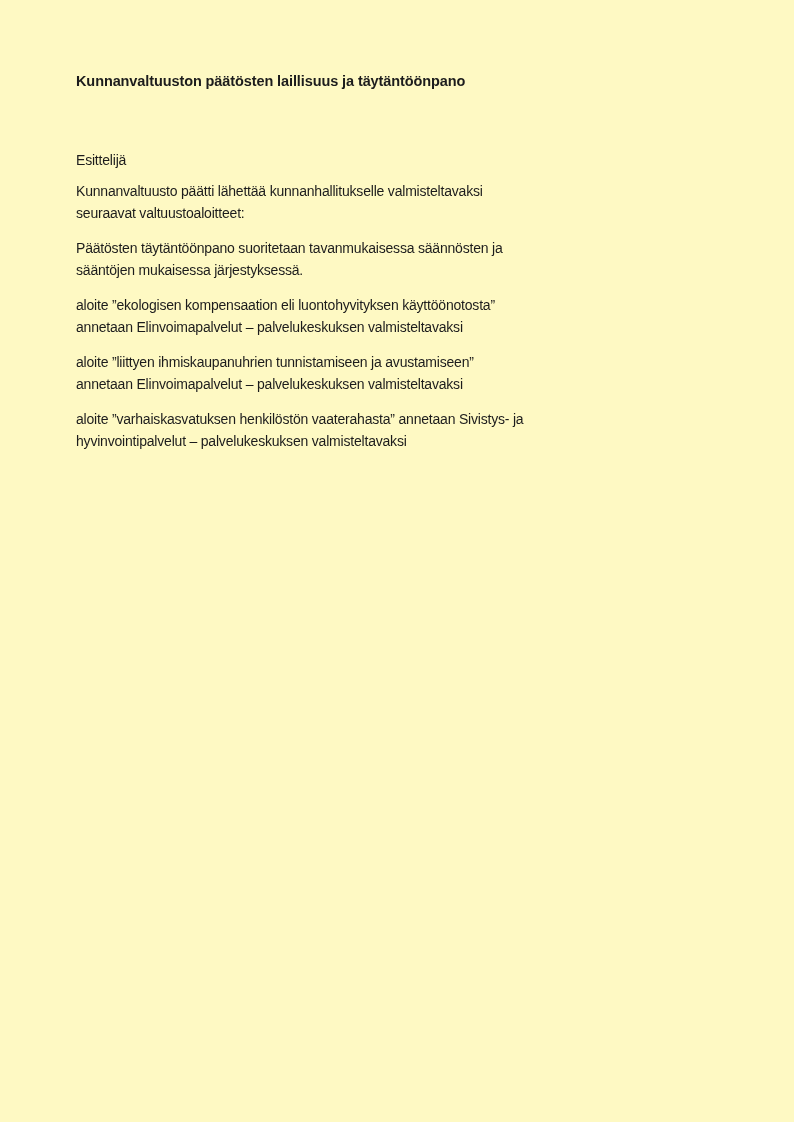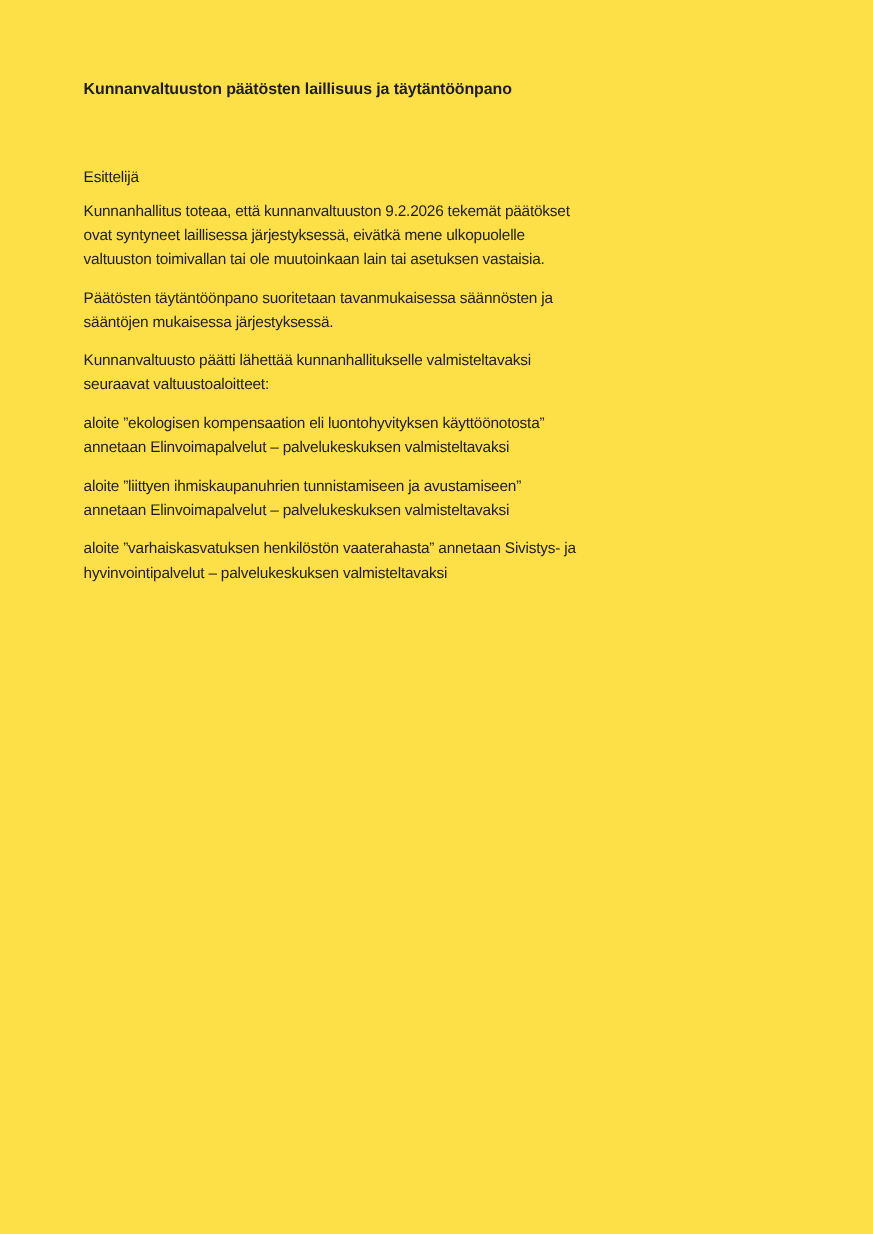--- a/index.html
+++ b/index.html
@@ -6,21 +6,21 @@
   html, body {
     margin: 0;
     padding: 0;
     background: #ffffff;
   }
   .page {
     position: relative;
     width: 794px;
     height: 1122px;
     box-sizing: border-box;
-    background: #fde047;
+    background: #fef9c3;
     padding: 70px 48px 0 76px;
     color: #1c1c1c;
     font-family: "Liberation Sans", sans-serif;
     font-size: 14px;
     line-height: 22px;
     letter-spacing: -0.2px;
     overflow: hidden;
   }
   .title {
     font-size: 14.5px;
@@ -62,27 +62,24 @@
 
 
   <div class="sections">
 
     <div class="row">
       <div class="label-col">Esittelijä</div>
     </div>
 
     <div class="row">
       <div class="content-col">
-        <p class="para">Kunnanhallitus toteaa, että kunnanvaltuuston 9.2.2026 tekemät päätökset
-ovat syntyneet laillisessa järjestyksessä, eivätkä mene ulkopuolelle
-valtuuston toimivallan tai ole muutoinkaan lain tai asetuksen vastaisia.</p>
+        <p class="para">Kunnanvaltuusto päätti lähettää kunnanhallitukselle valmisteltavaksi
+seuraavat valtuustoaloitteet:</p>
         <p class="para">Päätösten täytäntöönpano suoritetaan tavanmukaisessa säännösten ja
 sääntöjen mukaisessa järjestyksessä.</p>
-        <p class="para">Kunnanvaltuusto päätti lähettää kunnanhallitukselle valmisteltavaksi
-seuraavat valtuustoaloitteet:</p>
         <p class="para">aloite ”ekologisen kompensaation eli luontohyvityksen käyttöönotosta”
 annetaan Elinvoimapalvelut – palvelukeskuksen valmisteltavaksi</p>
         <p class="para">aloite ”liittyen ihmiskaupanuhrien tunnistamiseen ja avustamiseen”
 annetaan Elinvoimapalvelut – palvelukeskuksen valmisteltavaksi</p>
         <p class="para">aloite ”varhaiskasvatuksen henkilöstön vaaterahasta” annetaan Sivistys- ja
 hyvinvointipalvelut – palvelukeskuksen valmisteltavaksi</p>
       </div>
     </div>
 
 

